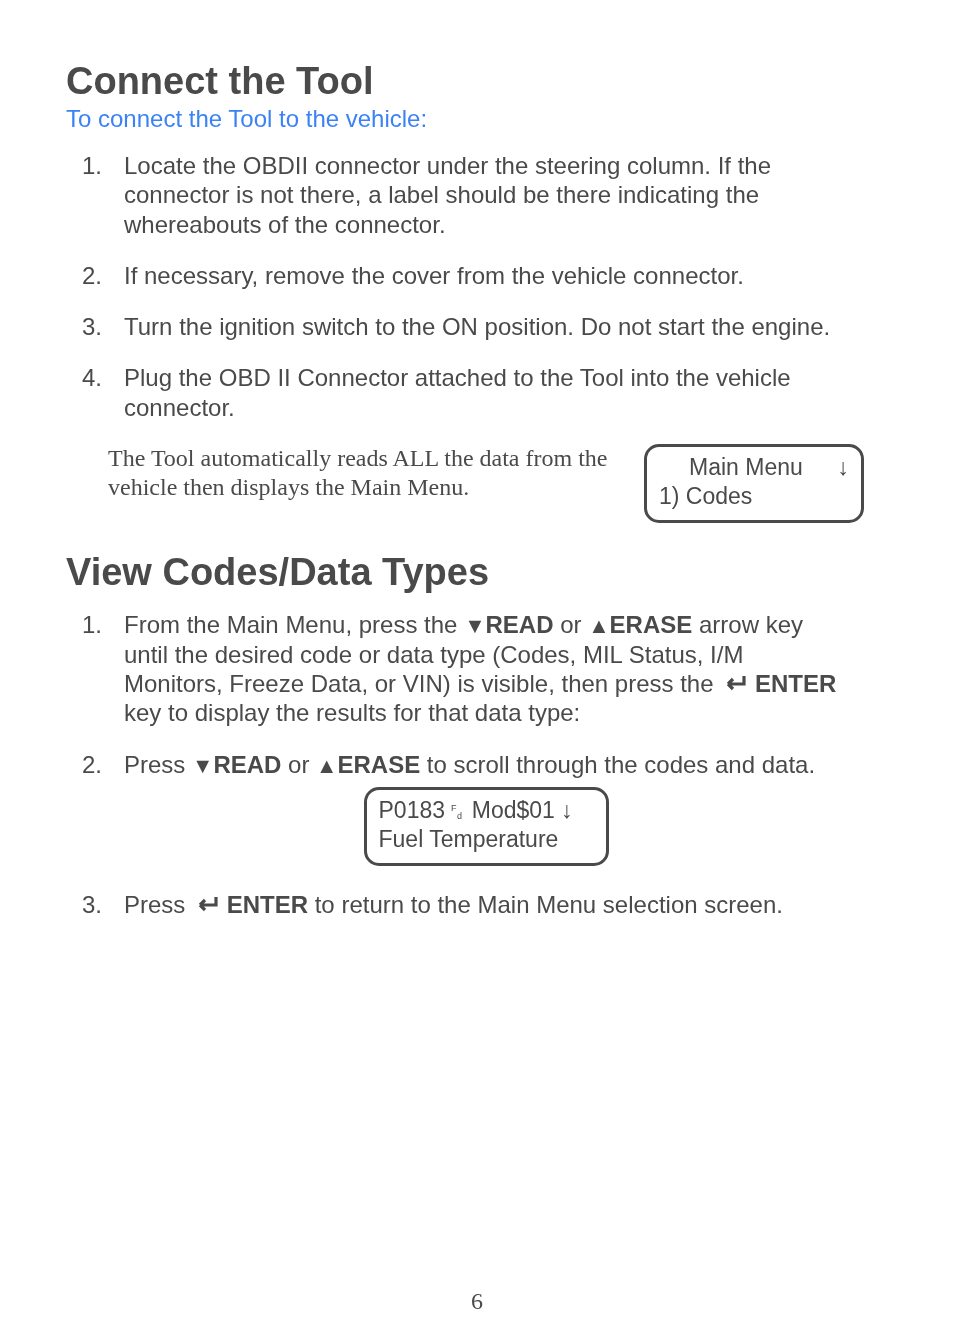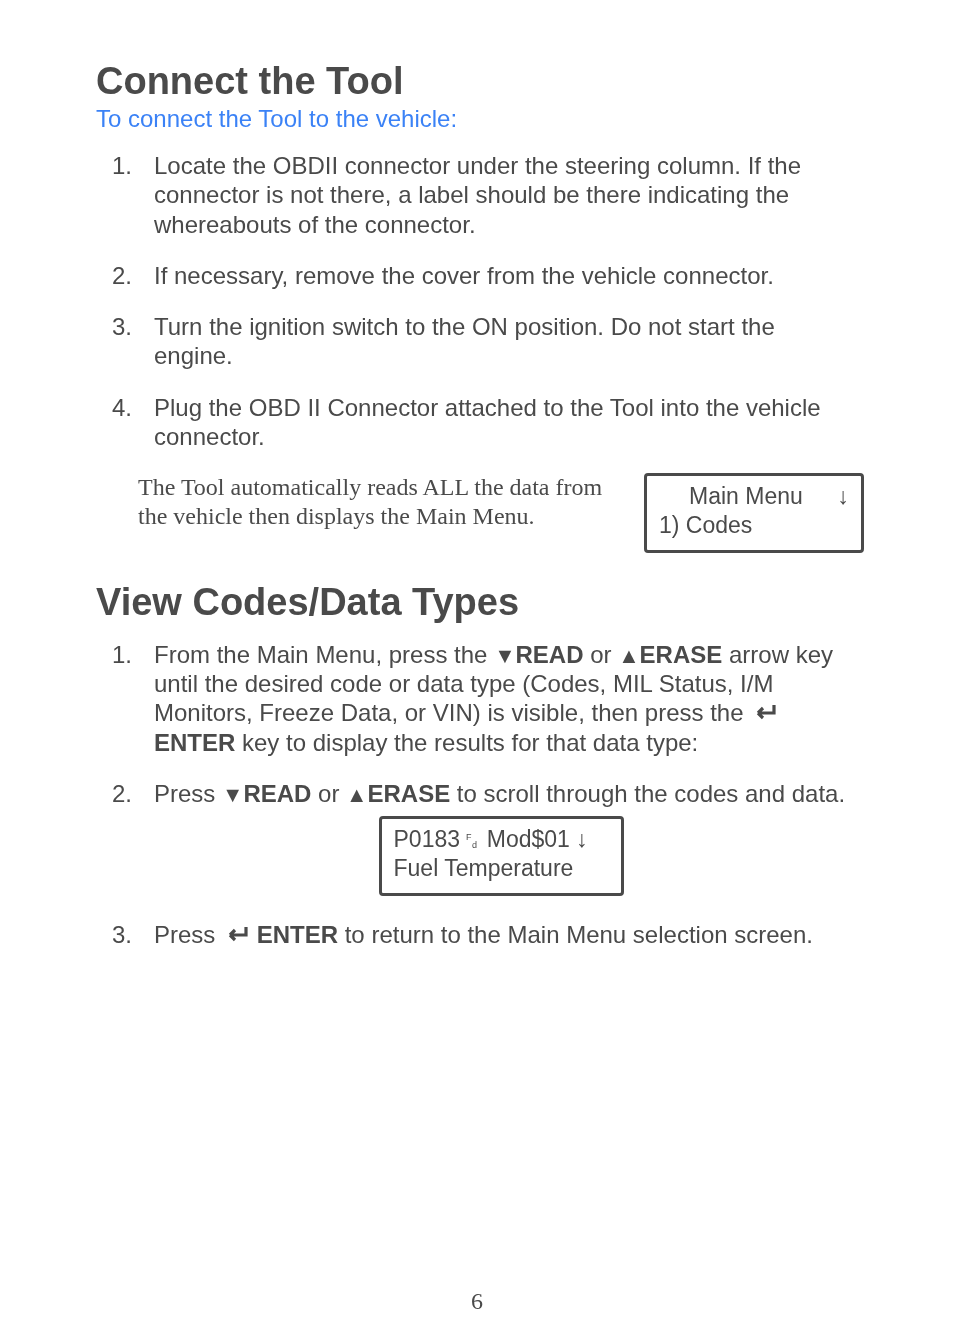--- a/index.html
+++ b/index.html
@@ -6,21 +6,21 @@
     margin: 0;
     padding: 0;
     background: #ffffff;
     font-family: Arial, Helvetica, sans-serif;
     color: #4a4a4a;
   }
   .page {
     width: 954px;
     height: 1343px;
     box-sizing: border-box;
-    padding: 60px 90px 40px 96px;
+    padding: 60px 90px 40px 66px;
     position: relative;
   }
   h1 {
     font-size: 38px;
     font-weight: bold;
     margin: 0 0 2px 0;
     color: #4a4a4a;
   }
   .subhead {
     font-size: 24px;
@@ -59,21 +59,21 @@
     align-items: flex-start;
     gap: 18px;
     margin-bottom: 28px;
   }
   .row-with-box .indent-text {
     flex: 1;
     font-family: Liberation Serif, serif;
   }
   .lcd-box {
     border: 3px solid #4a4a4a;
-    border-radius: 4px;
+    border-radius: 15px;
     padding: 6px 12px 10px 12px;
     min-width: 220px;
     font-size: 23px;
     line-height: 1.25;
     color: #4a4a4a;
     box-sizing: border-box;
   }
   .lcd-box.small {
     min-width: 245px;
     width: 245px;

